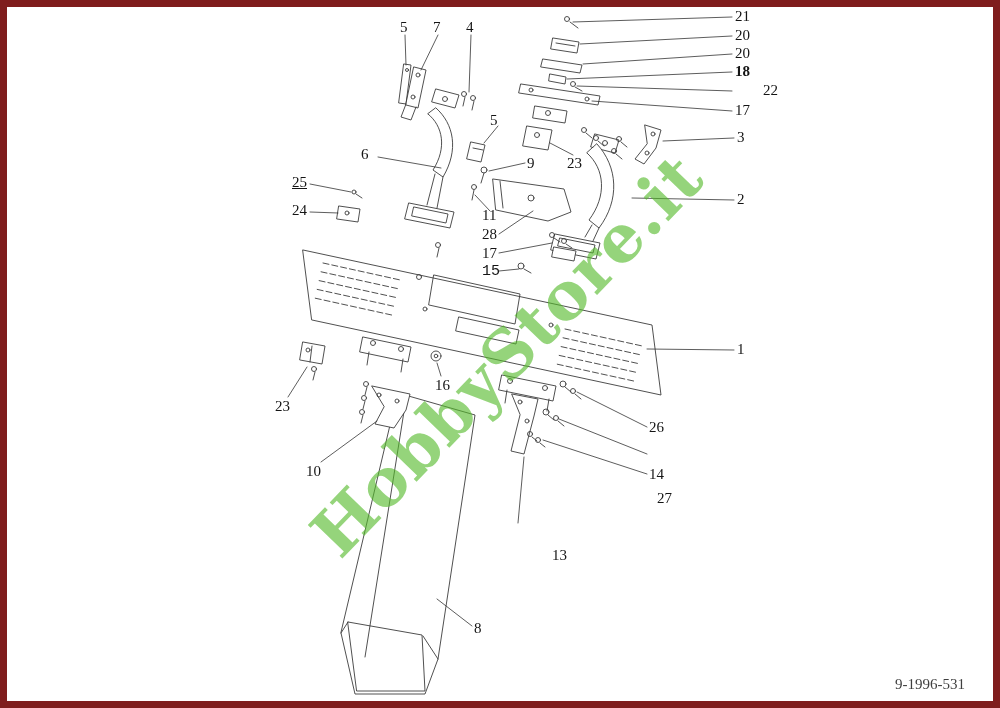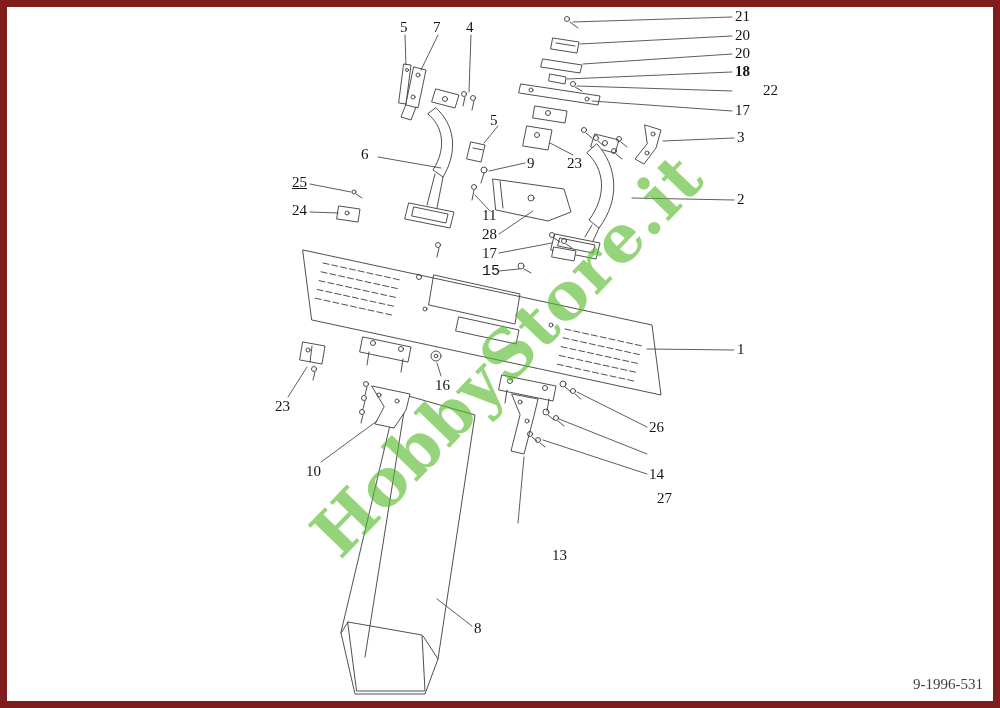--- a/index.html
+++ b/index.html
@@ -25,21 +25,21 @@
   .watermark {
     position: absolute; left: 500px; top: 348px;
     transform: translate(-50%, -50%) rotate(-46deg);
     font-family: "DejaVu Serif", serif;
     font-size: 66px; font-weight: bold;
     letter-spacing: 1px; white-space: nowrap;
     opacity: 0.62;
     pointer-events: none;
   }
   .doc-number {
-    position: absolute; right: 10px; bottom: 8px;
+    position: absolute; right: 28px; bottom: 8px;
     font-size: 15px; color: #3f3f3f; text-align: right;
   }
 </style>
 </head>
 <body>
 
 <div class="stage">
 
   <svg id="art" width="1000" height="708" viewBox="0 0 1000 708">
     <g stroke="#3c3c3c" stroke-width="0.9" fill="none" stroke-linejoin="round" stroke-linecap="round">

